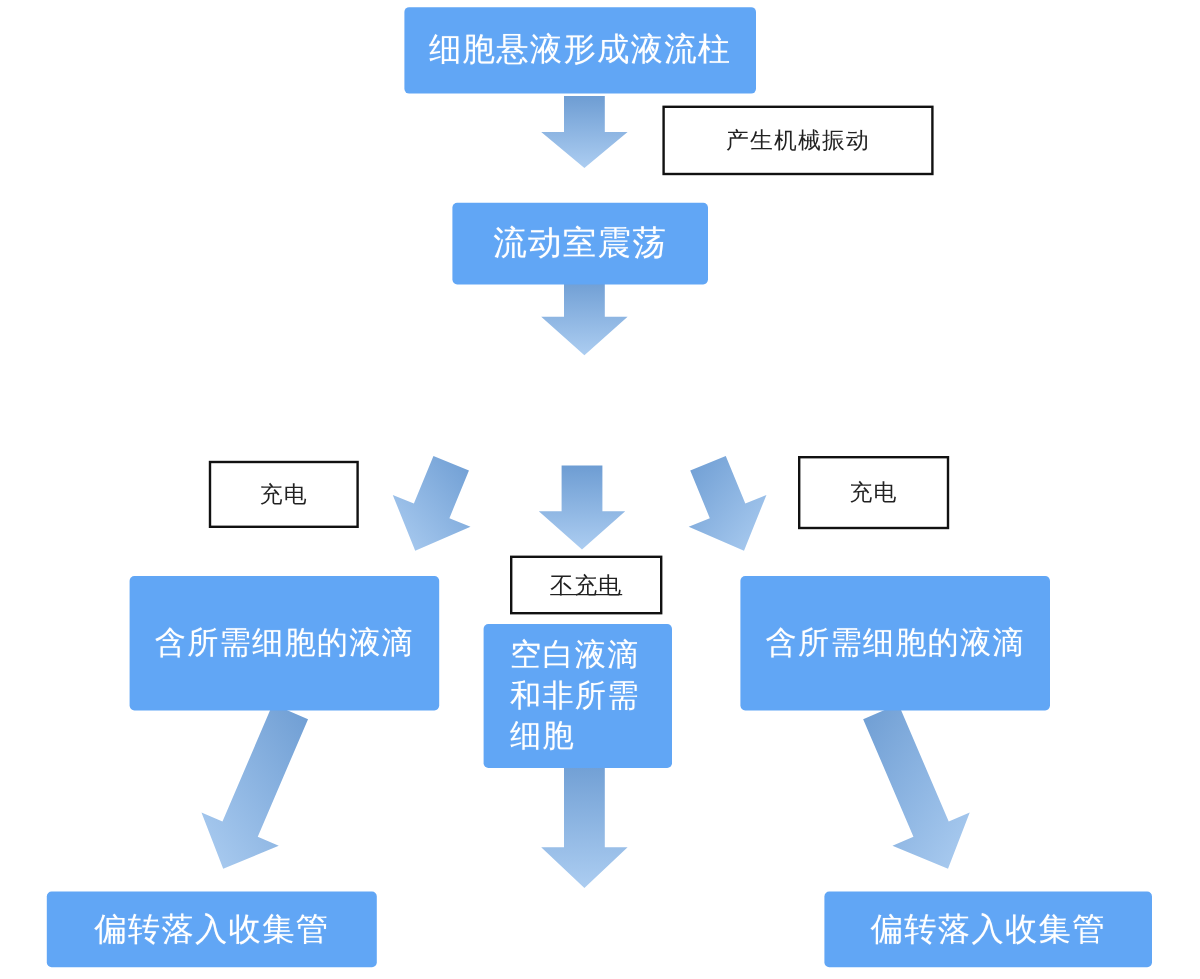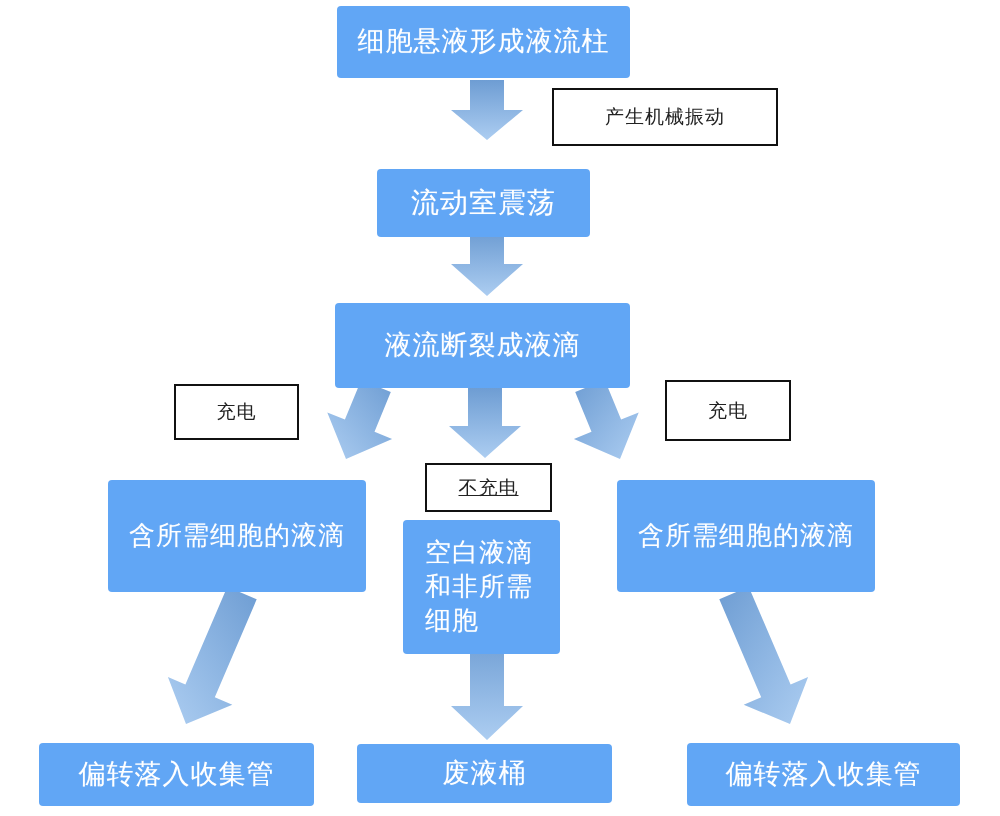--- a/index.html
+++ b/index.html
@@ -55,21 +55,21 @@
     justify-content:center;
     text-align:center;
     font-size:19px;
     letter-spacing:1px;
   }
   
   .n-cell-suspension{left:337px;top:6px;width:293px;height:72px;}
   .n-flow-chamber{left:377px;top:150px;width:213px;height:68px;font-size:28px;margin-top:19px;}
   .n-stream-breaks{left:335px;top:303px;width:295px;height:85px;}
   .n-desired-left{left:108px;top:480px;width:258px;height:112px;font-size:26px;}
-  .n-blank-droplets{left:403px;top:520px;width:157px;height:134px;font-size:26px;padding:0 22px;box-sizing:border-box;}
+  .n-blank-droplets{left:403px;top:520px;width:157px;height:120px;font-size:26px;padding:0 22px;box-sizing:border-box;}
   .n-desired-right{left:617px;top:480px;width:258px;height:112px;font-size:26px;}
   .n-collect-left{left:39px;top:743px;width:275px;height:63px;}
   .n-waste{left:357px;top:744px;width:255px;height:59px;}
   .n-collect-right{left:687px;top:743px;width:273px;height:63px;}
   
   .a-vibration{left:552px;top:88px;width:222px;height:54px;}
   .a-charge-left{left:174px;top:384px;width:121px;height:52px;}
   .a-charge-right{left:665px;top:380px;width:122px;height:57px;}
   .a-no-charge{left:425px;top:463px;width:123px;height:45px;text-decoration:underline;}
 </style>
@@ -103,33 +103,31 @@
     <polygon fill="url(#gV)" points="470,632 504,632 504,706 523,706 487,740 451,706 470,706"></polygon>
     <polygon fill="url(#gDR)" points="719.3,599.3 761.2,697.2 743.7,704.7 790,724 808.1,677.1 790.6,684.6 748.7,586.7"></polygon>
   </svg>
 
   <div class="node n-cell-suspension">细胞悬液形成液流柱</div>
 
   <div class="annot a-vibration">产生机械振动</div>
 
   <div class="node n-flow-chamber">流动室震荡</div>
 
-  <div class="node n-stream-breaks">液流断裂成液滴</div>
 
   <div class="annot a-charge-left">充电</div>
 
   <div class="annot a-no-charge">不充电</div>
 
   <div class="annot a-charge-right">充电</div>
 
   <div class="node n-desired-left">含所需细胞的液滴</div>
 
   <div class="node n-blank-droplets">空白液滴和非所需细胞</div>
 
   <div class="node n-desired-right">含所需细胞的液滴</div>
 
   <div class="node n-collect-left">偏转落入收集管</div>
 
-  <div class="node n-waste">废液桶</div>
 
   <div class="node n-collect-right">偏转落入收集管</div>
 
 </div>
 
 </body></html>

